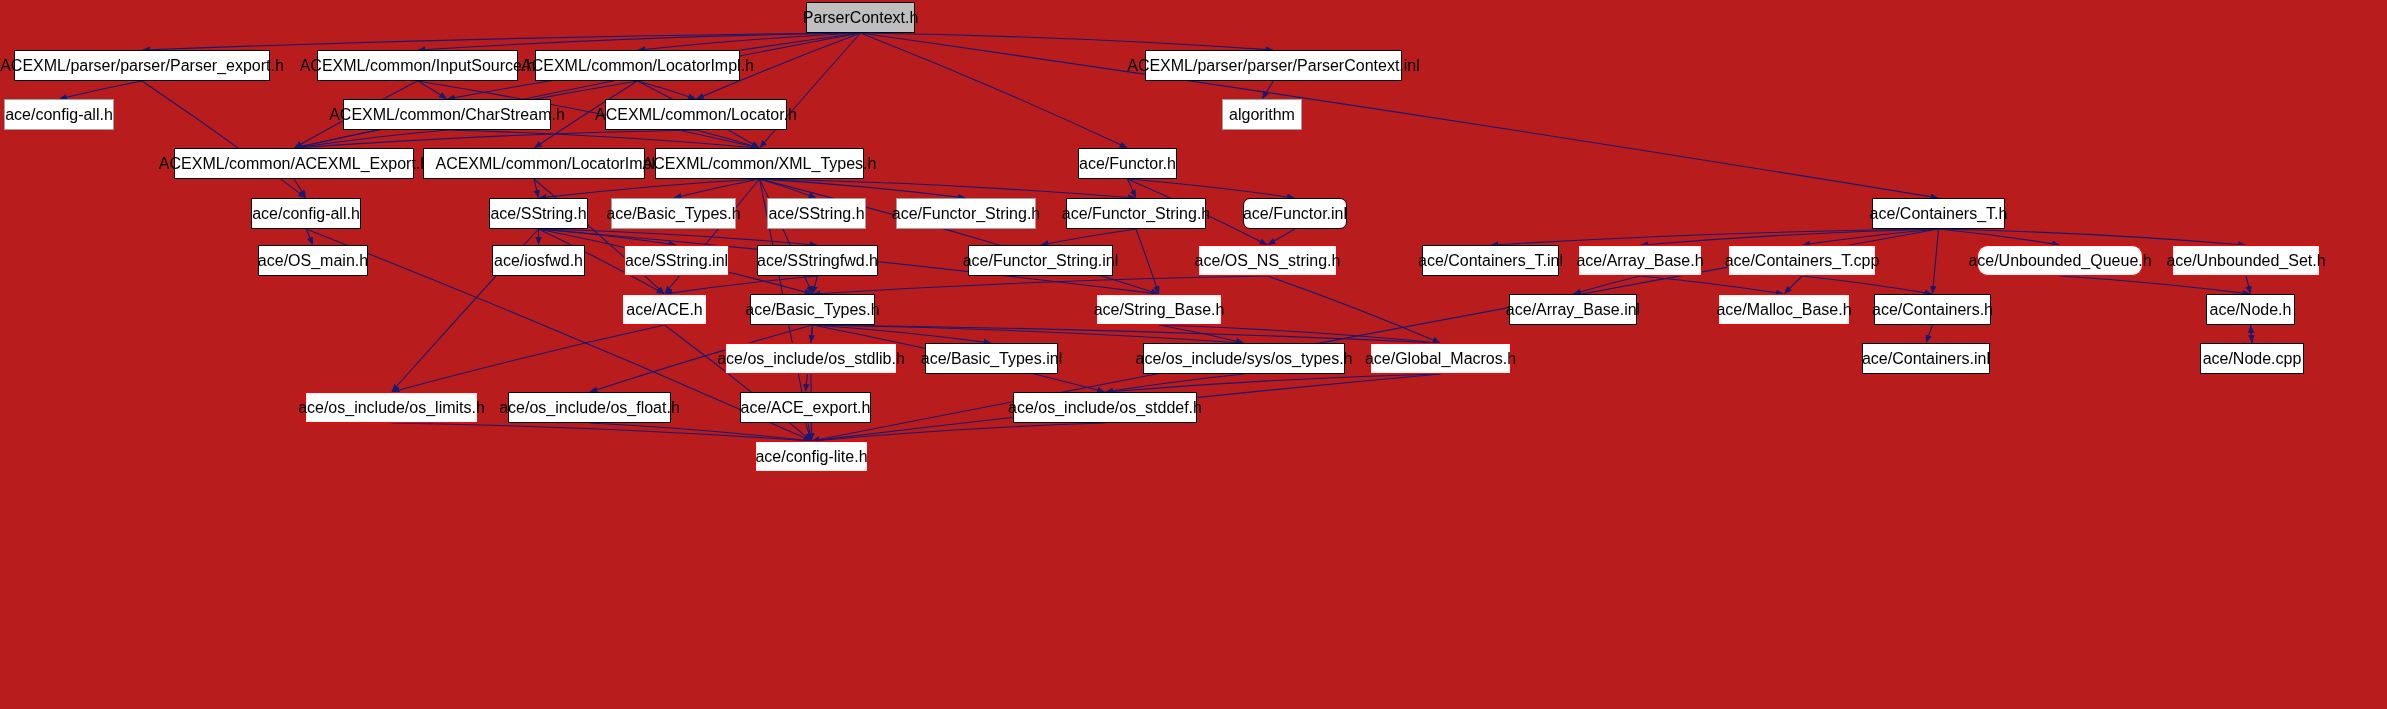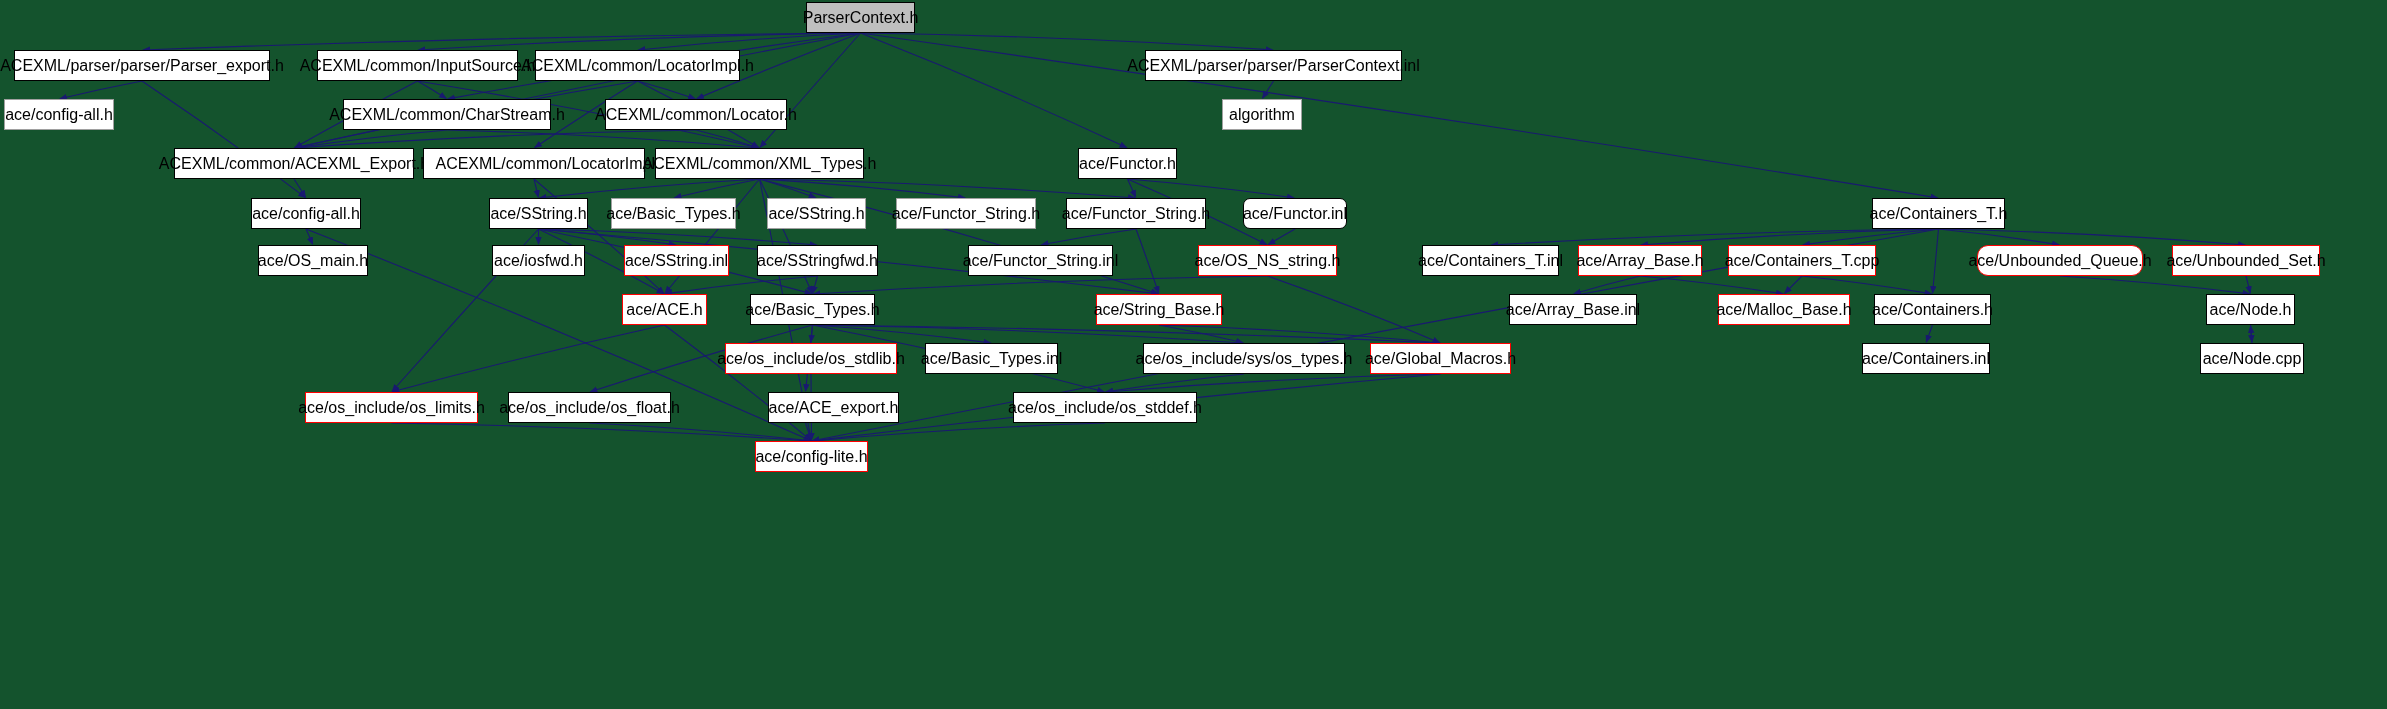--- a/index.html
+++ b/index.html
@@ -1,16 +1,16 @@
 <!DOCTYPE html>
 <html><head>
 <meta charset="utf-8">
 <style>
   html,body{margin:0;padding:0;background:#ffffff;}
-  #stage{position:relative;width:2387px;height:709px;background:#14532d;
+  #stage{position:relative;width:2387px;height:709px;background:#b91c1c;
          font-family:"Liberation Sans",sans-serif;overflow:hidden;}
   svg#edges{position:absolute;left:0;top:0;width:2387px;height:709px;}
   .node{position:absolute;box-sizing:border-box;display:flex;align-items:center;
         justify-content:center;white-space:nowrap;background:#ffffff;
         font-size:16px;color:#000000;letter-spacing:0px;height:31px;line-height:31px;}
   .node.black{border:1px solid #000000;}
   .node.gray{border:1px solid #a0a0a0;}
   .node.red{border:1px solid #ff0000;}
   .node.root{border:1px solid #000000;background:#bfbfbf;}
 </style>
@@ -252,21 +252,21 @@
       </div>
       <div class="node black" style="left: 2200px; top: 343px; width: 104px;">
         <span>ace/Node.cpp</span>
       </div>
       <div class="node red" style="left: 305px; top: 392px; width: 173px;">
         <span>ace/os_include/os_limits.h</span>
       </div>
       <div class="node black" style="left: 508px; top: 392px; width: 163px;">
         <span>ace/os_include/os_float.h</span>
       </div>
-      <div class="node black" style="left: 740px; top: 392px; width: 131px; margin-left: 28px;">
+      <div class="node black" style="left: 740px; top: 392px; width: 131px;">
         <span>ace/ACE_export.h</span>
       </div>
       <div class="node black" style="left: 1013px; top: 392px; width: 184px;">
         <span>ace/os_include/os_stddef.h</span>
       </div>
       <div class="node red" style="left: 755px; top: 441px; width: 113px;">
         <span>ace/config-lite.h</span>
       </div>
     </div>
 </div>

